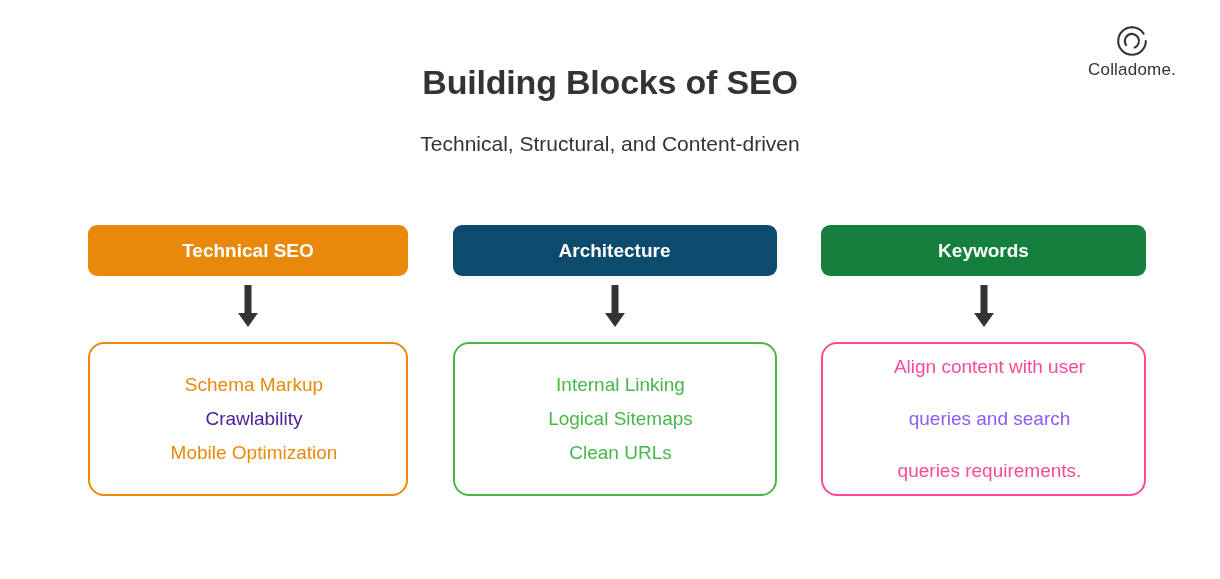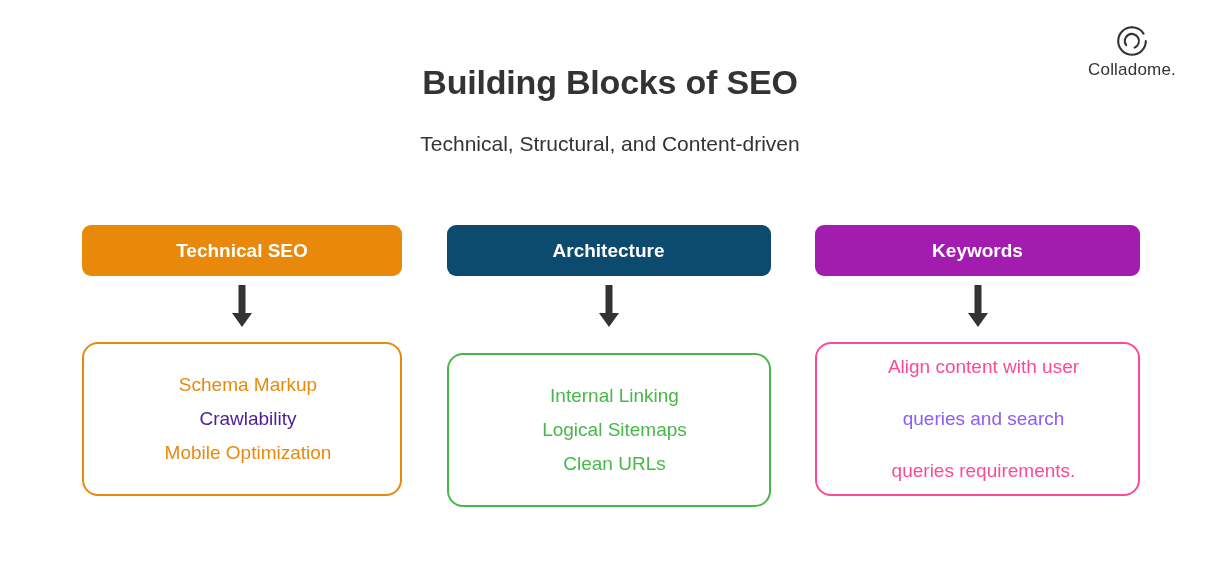--- a/index.html
+++ b/index.html
@@ -64,21 +64,21 @@
     font-size: 21px;
     font-weight: 400;
     color: #333333;
     line-height: 1.3;
   }
 
   
   .columns {
     position: absolute;
     top: 225px;
-    left: 82px;
+    left: 88px;
     width: 1058px;
     display: flex;
     justify-content: space-between;
   }
   .column {
     width: 326px;
     display: flex;
     flex-direction: column;
     align-items: center;
   }
@@ -170,29 +170,29 @@
   </div>
 
   <div class="column col-2">
     <div class="block-header" style="background:#0c4a6e;">
       <span class="block-header-label">Architecture</span>
     </div>
     <svg class="arrow" viewBox="0 0 26 48">
       <rect x="9.5" y="0" width="7" height="30" fill="#333333"></rect>
       <polygon points="3,28 23,28 13,42" fill="#333333"></polygon>
     </svg>
-    <div class="block-body" style="border-color:#48B749;margin-top:11px;">
+    <div class="block-body" style="border-color:#48B749;">
       <div class="block-line" style="color:#48B749;">Internal Linking</div>
       <div class="block-line" style="color:#48B749;">Logical Sitemaps</div>
       <div class="block-line" style="color:#48B749;">Clean URLs</div>
     </div>
   </div>
 
   <div class="column col-3">
-    <div class="block-header" style="background:#a21caf;">
+    <div class="block-header" style="background:#15803d;">
       <span class="block-header-label">Keywords</span>
     </div>
     <svg class="arrow" viewBox="0 0 26 48">
       <rect x="9.5" y="0" width="7" height="30" fill="#333333"></rect>
       <polygon points="3,28 23,28 13,42" fill="#333333"></polygon>
     </svg>
     <div class="block-body paragraph" style="border-color:#FC4A96;gap:18px;">
       <div class="block-line" style="color:#FC4A96;">Align content with user</div>
       <div class="block-line" style="color:#8b5cf6;">queries and search</div>
       <div class="block-line" style="color:#FC4A96;">queries requirements.</div>

